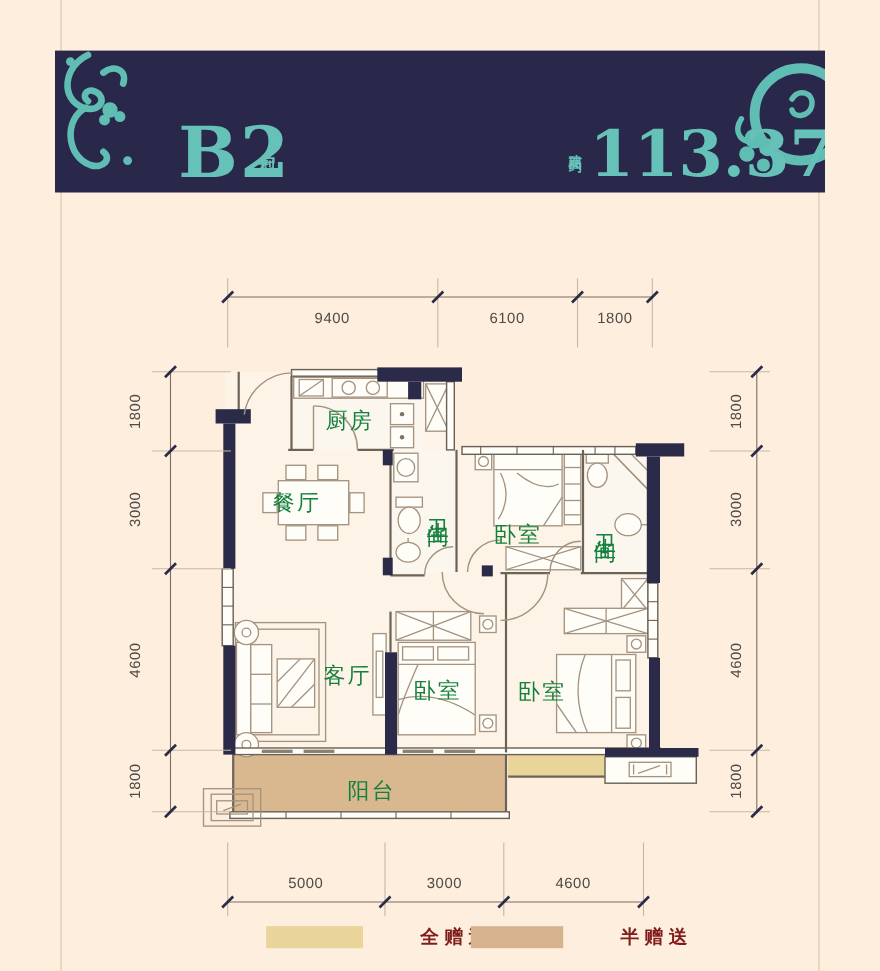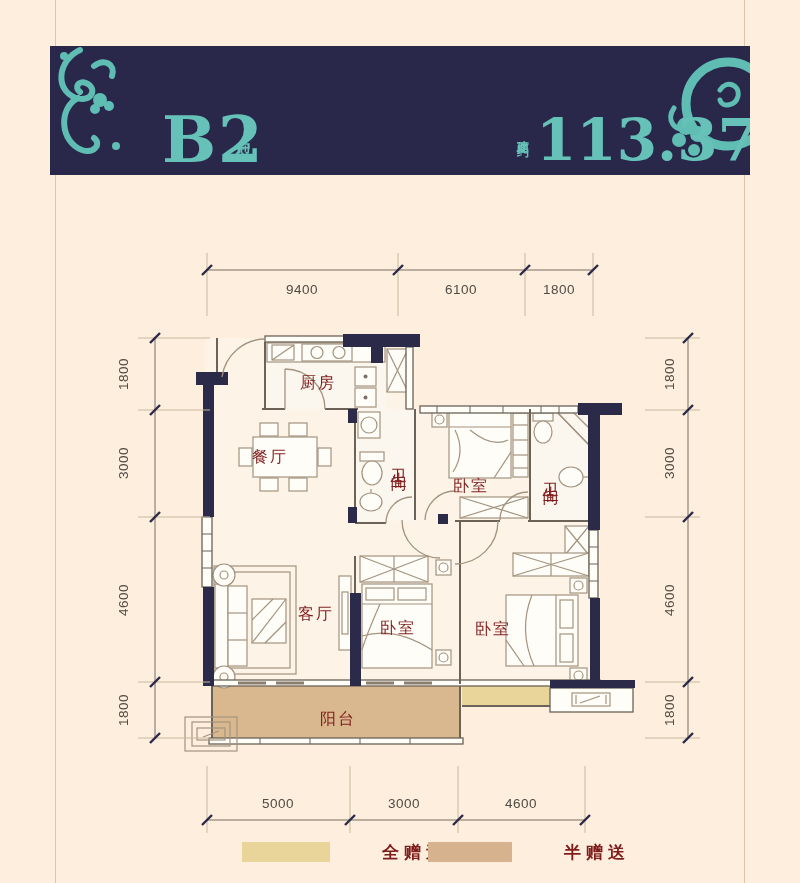--- a/index.html
+++ b/index.html
@@ -14,21 +14,21 @@
   .banner .orn{position:absolute;top:0;height:119px;}
   .orn-l{left:0;width:78px;}
   .orn-r{right:0;width:86px;}
   .teal{color:#66c2b8;}
   .b2{position:absolute;left:112px;top:56px;font:bold 64px "DejaVu Serif", serif;letter-spacing:2px;}
   .htype{position:absolute;left:183px;top:80px;writing-mode:vertical-rl;font:bold 15px "DejaVu Serif", serif;letter-spacing:6px;}
   .layoutxt{position:absolute;left:226px;top:70px;font:bold 45px "DejaVu Serif", serif;letter-spacing:6px;}
   .areapre{position:absolute;left:464px;top:84px;writing-mode:vertical-rl;font:bold 12px "DejaVu Serif", serif;letter-spacing:3px;}
   .areaval{position:absolute;left:486px;top:60px;font:bold 58px "DejaVu Serif", serif;}
   
-  .lab{position:absolute;transform:translate(-50%,-50%);font-size:16px;color:#7f1d1d;letter-spacing:2px;white-space:nowrap;font-family:Liberation Serif, serif;}
+  .lab{position:absolute;transform:translate(-50%,-50%);font-size:20px;color:#15803d;letter-spacing:2px;white-space:nowrap;font-family:Liberation Serif, serif;}
   .vert{writing-mode:vertical-rl;letter-spacing:3px;}
   .dim{position:absolute;transform:translate(-50%,-50%);font-size:13.5px;color:#4f4b45;letter-spacing:.5px;white-space:nowrap;}
   .dimv{transform:translate(-50%,-50%) rotate(-90deg);}
   
   .sw{position:absolute;height:20px;}
   .sw1{left:242px;top:842px;width:88px;background:#e9d49a;}
   .sw2{left:428px;top:842px;width:84px;background:#d6b28e;}
   .leglab{position:absolute;top:852px;transform:translate(0,-50%);font:bold 17px "DejaVu Serif", serif;letter-spacing:5px;color:#7f1d1d;white-space:nowrap;margin-left:44px;}
   .leg1{left:338px;}
   .leg2{left:520px;}

